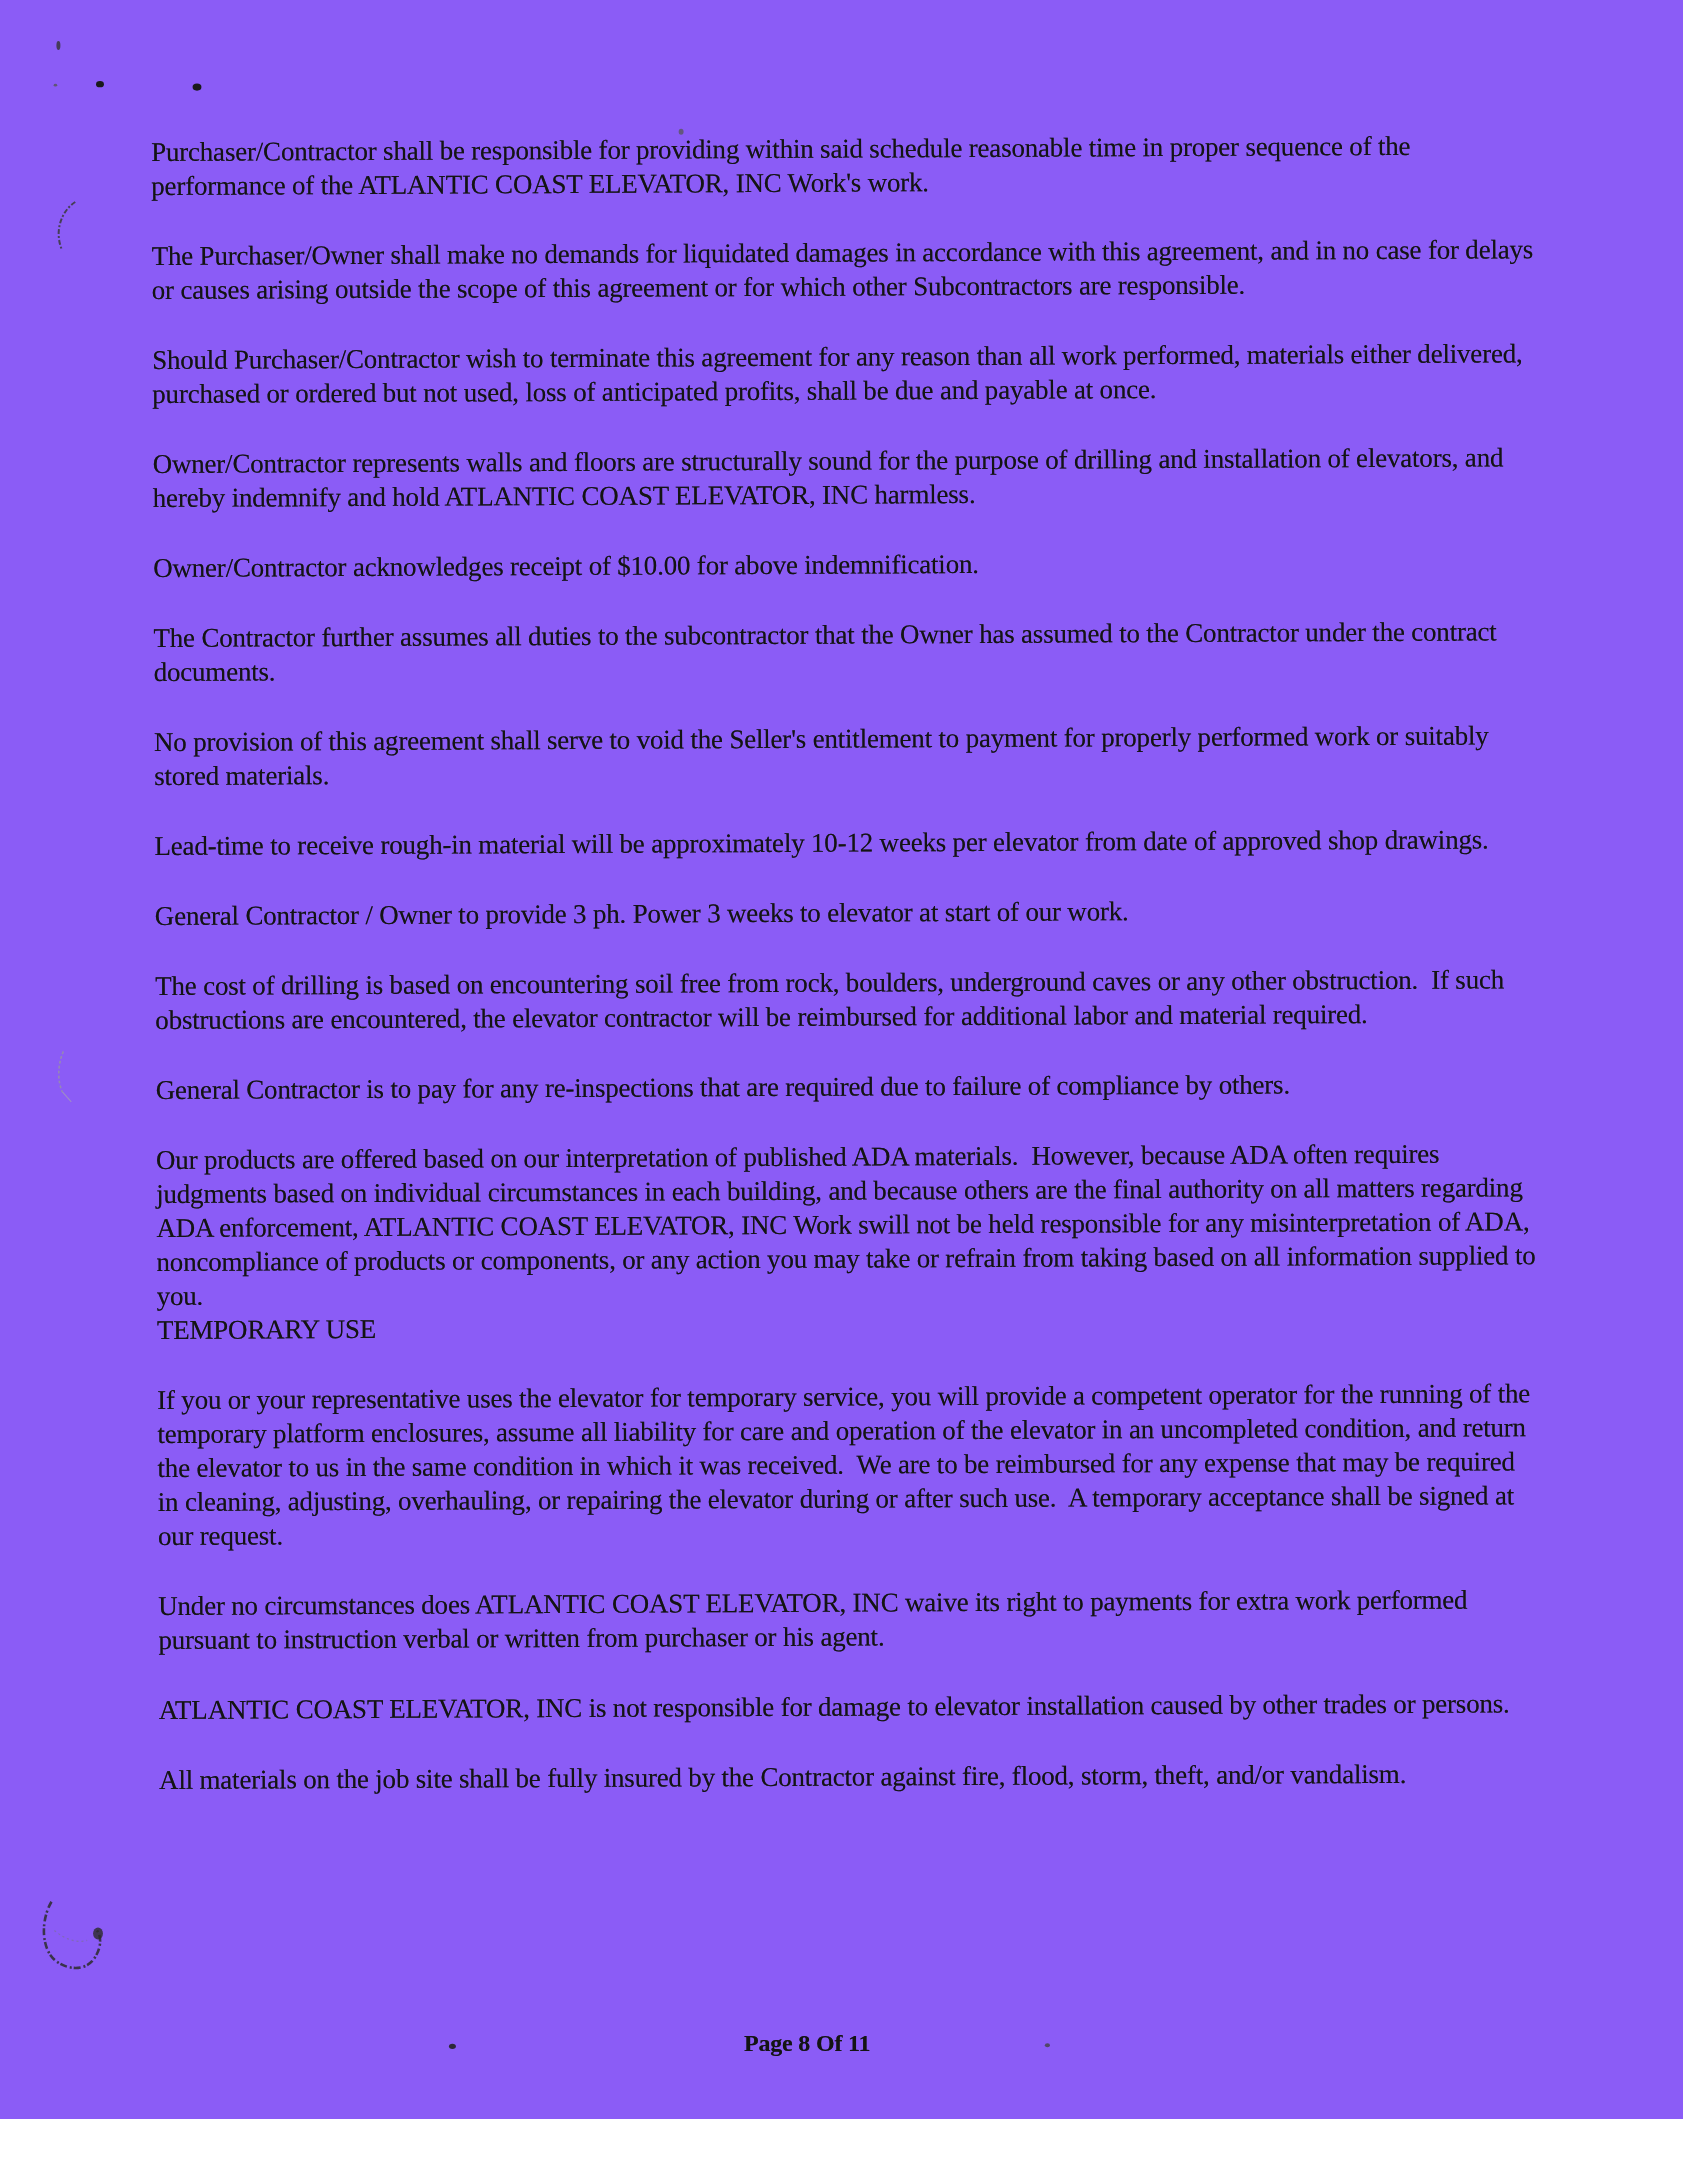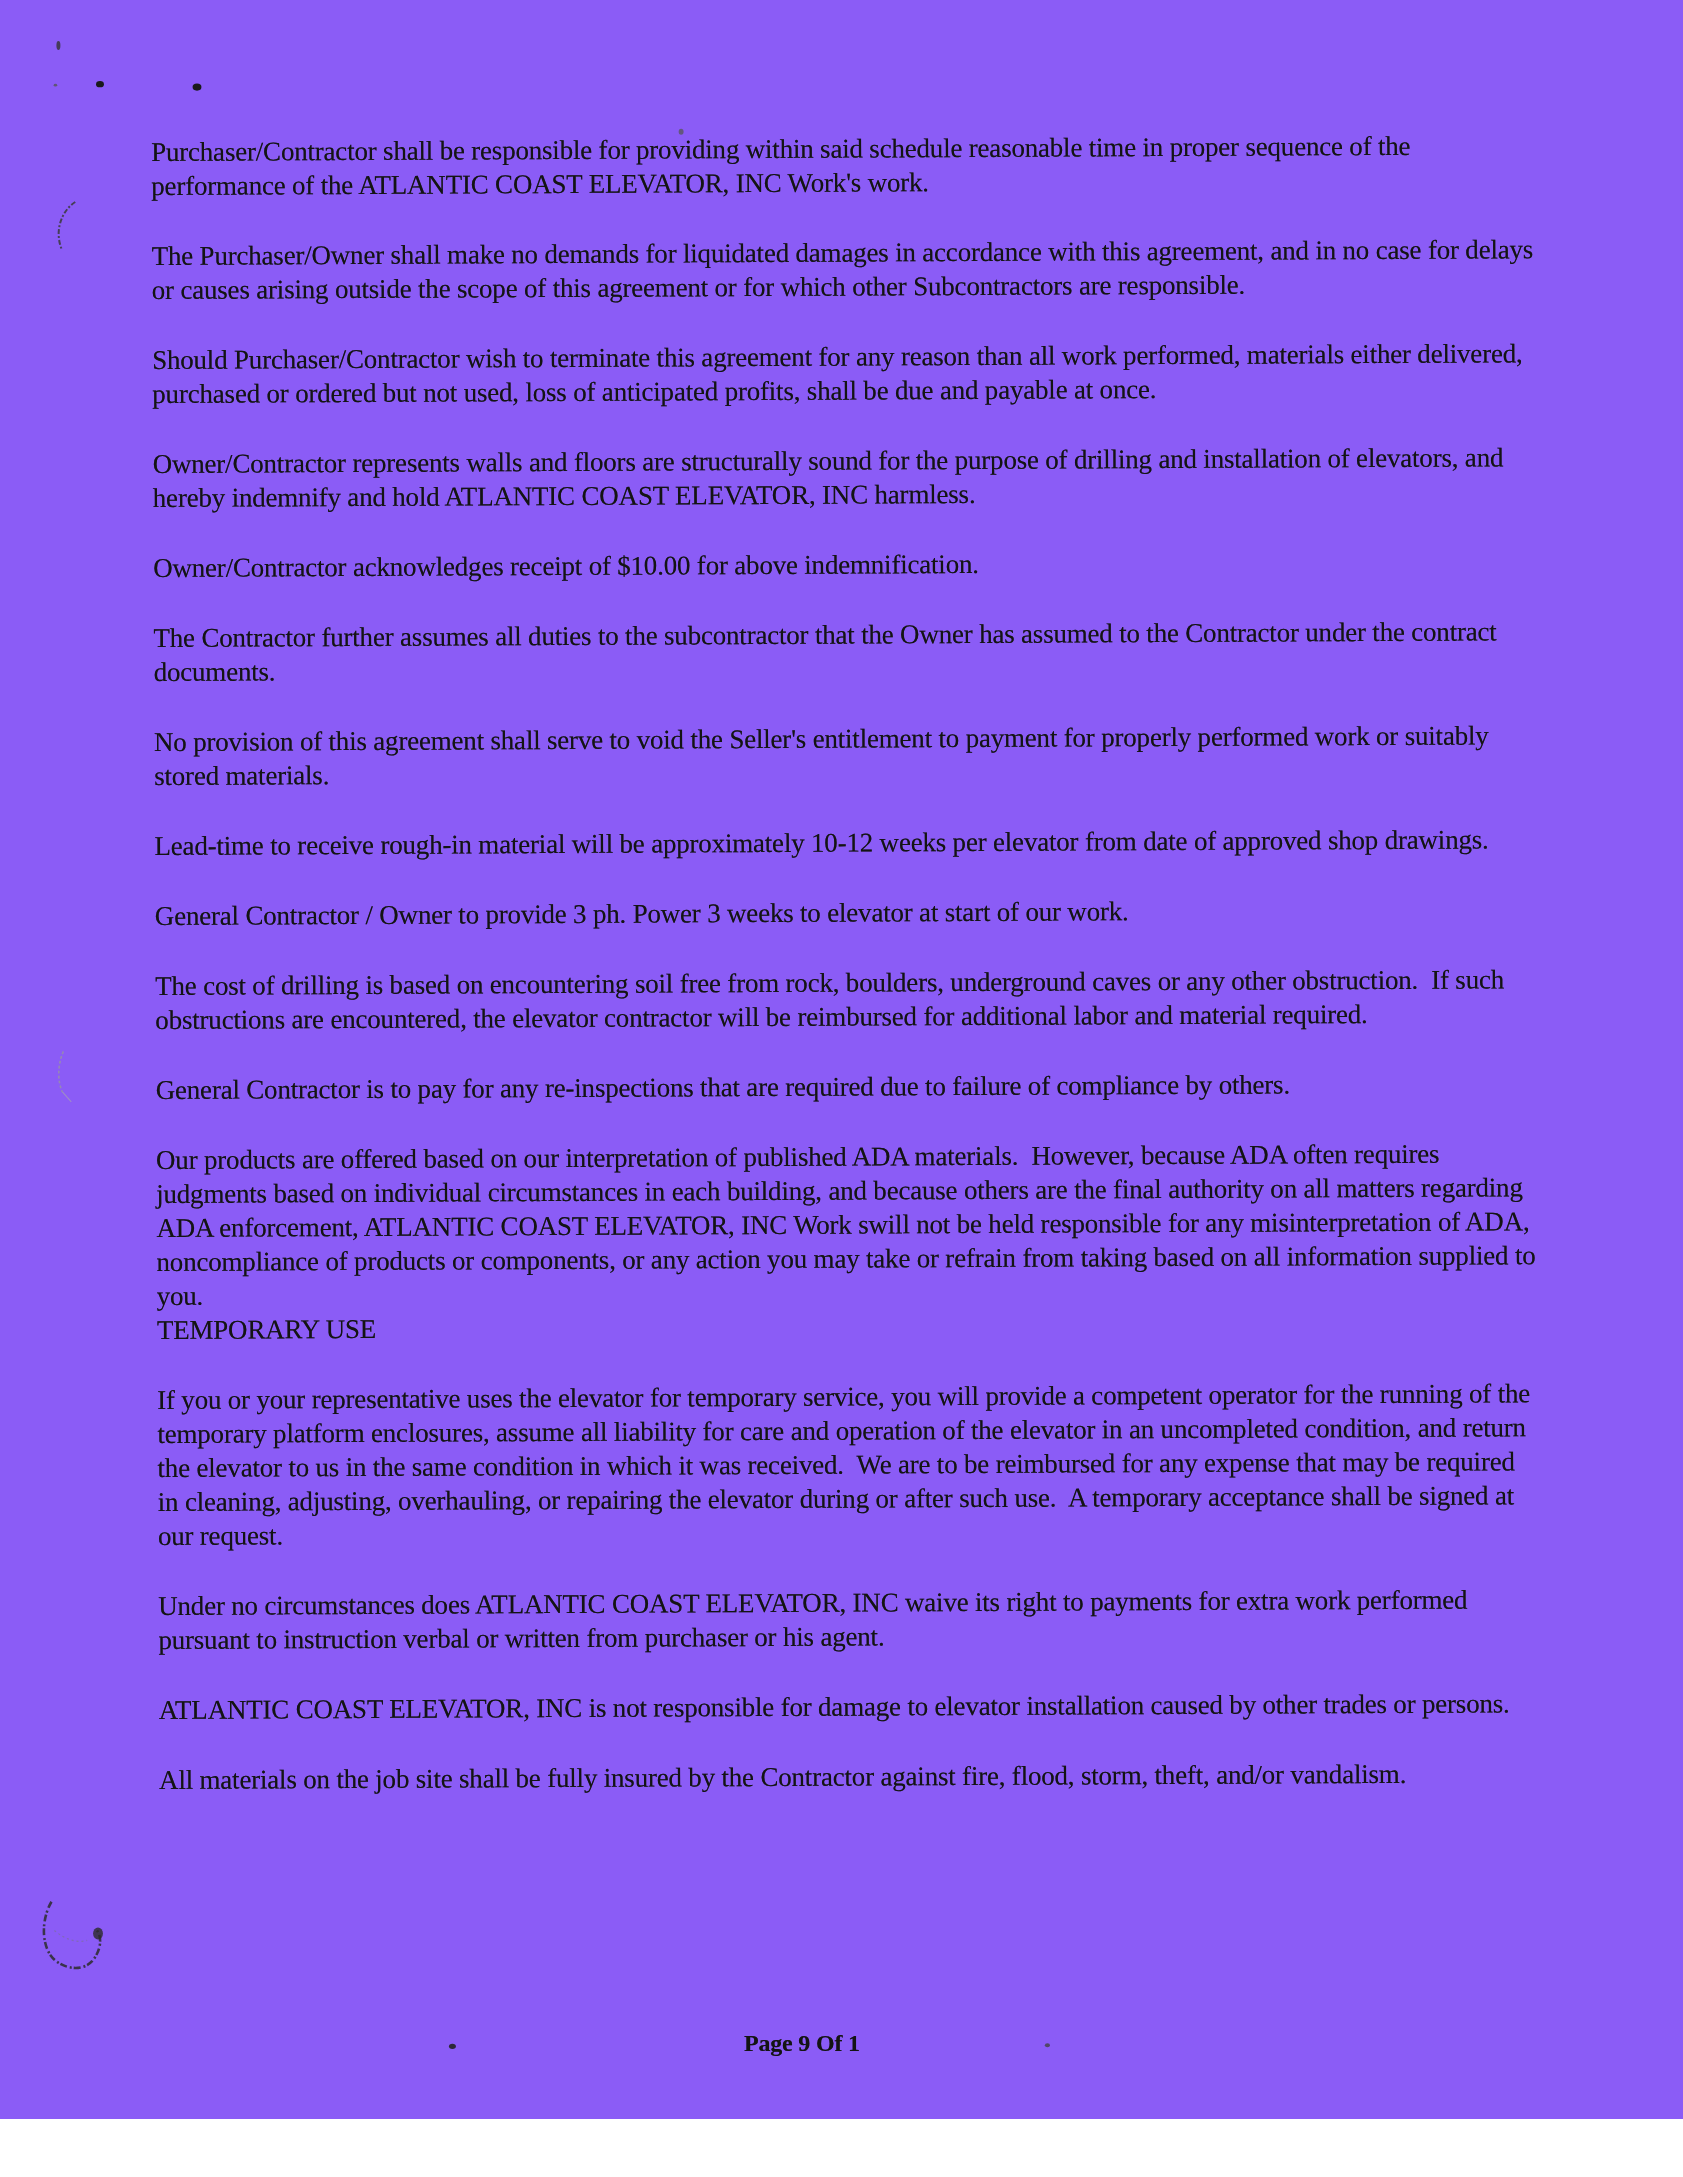--- a/index.html
+++ b/index.html
@@ -88,16 +88,16 @@
     <p class="para">The cost of drilling is based on encountering soil free from rock, boulders, underground caves or any other obstruction.  If such obstructions are encountered, the elevator contractor will be reimbursed for additional labor and material required.</p>
     <p class="para">General Contractor is to pay for any re-inspections that are required due to failure of compliance by others.</p>
     <p class="para tight">Our products are offered based on our interpretation of published ADA materials.  However, because ADA often requires judgments based on individual circumstances in each building, and because others are the final authority on all matters regarding ADA enforcement, ATLANTIC COAST ELEVATOR, INC Work swill not be held responsible for any misinterpretation of ADA, noncompliance of products or components, or any action you may take or refrain from taking based on all information supplied to you.</p>
     <p class="para">TEMPORARY USE</p>
     <p class="para">If you or your representative uses the elevator for temporary service, you will provide a competent operator for the running of the temporary platform enclosures, assume all liability for care and operation of the elevator in an uncompleted condition, and return the elevator to us in the same condition in which it was received.  We are to be reimbursed for any expense that may be required in cleaning, adjusting, overhauling, or repairing the elevator during or after such use.  A temporary acceptance shall be signed at our request.</p>
     <p class="para">Under no circumstances does ATLANTIC COAST ELEVATOR, INC waive its right to payments for extra work performed pursuant to instruction verbal or written from purchaser or his agent.</p>
     <p class="para">ATLANTIC COAST ELEVATOR, INC is not responsible for damage to elevator installation caused by other trades or persons.</p>
     <p class="para">All materials on the job site shall be fully insured by the Contractor against fire, flood, storm, theft, and/or vandalism.</p>
   </div>
 
-  <div class="footer">Page 9 Of 1</div>
+  <div class="footer">Page 8 Of 11</div>
 
 </div>
 
 
 </body></html>

